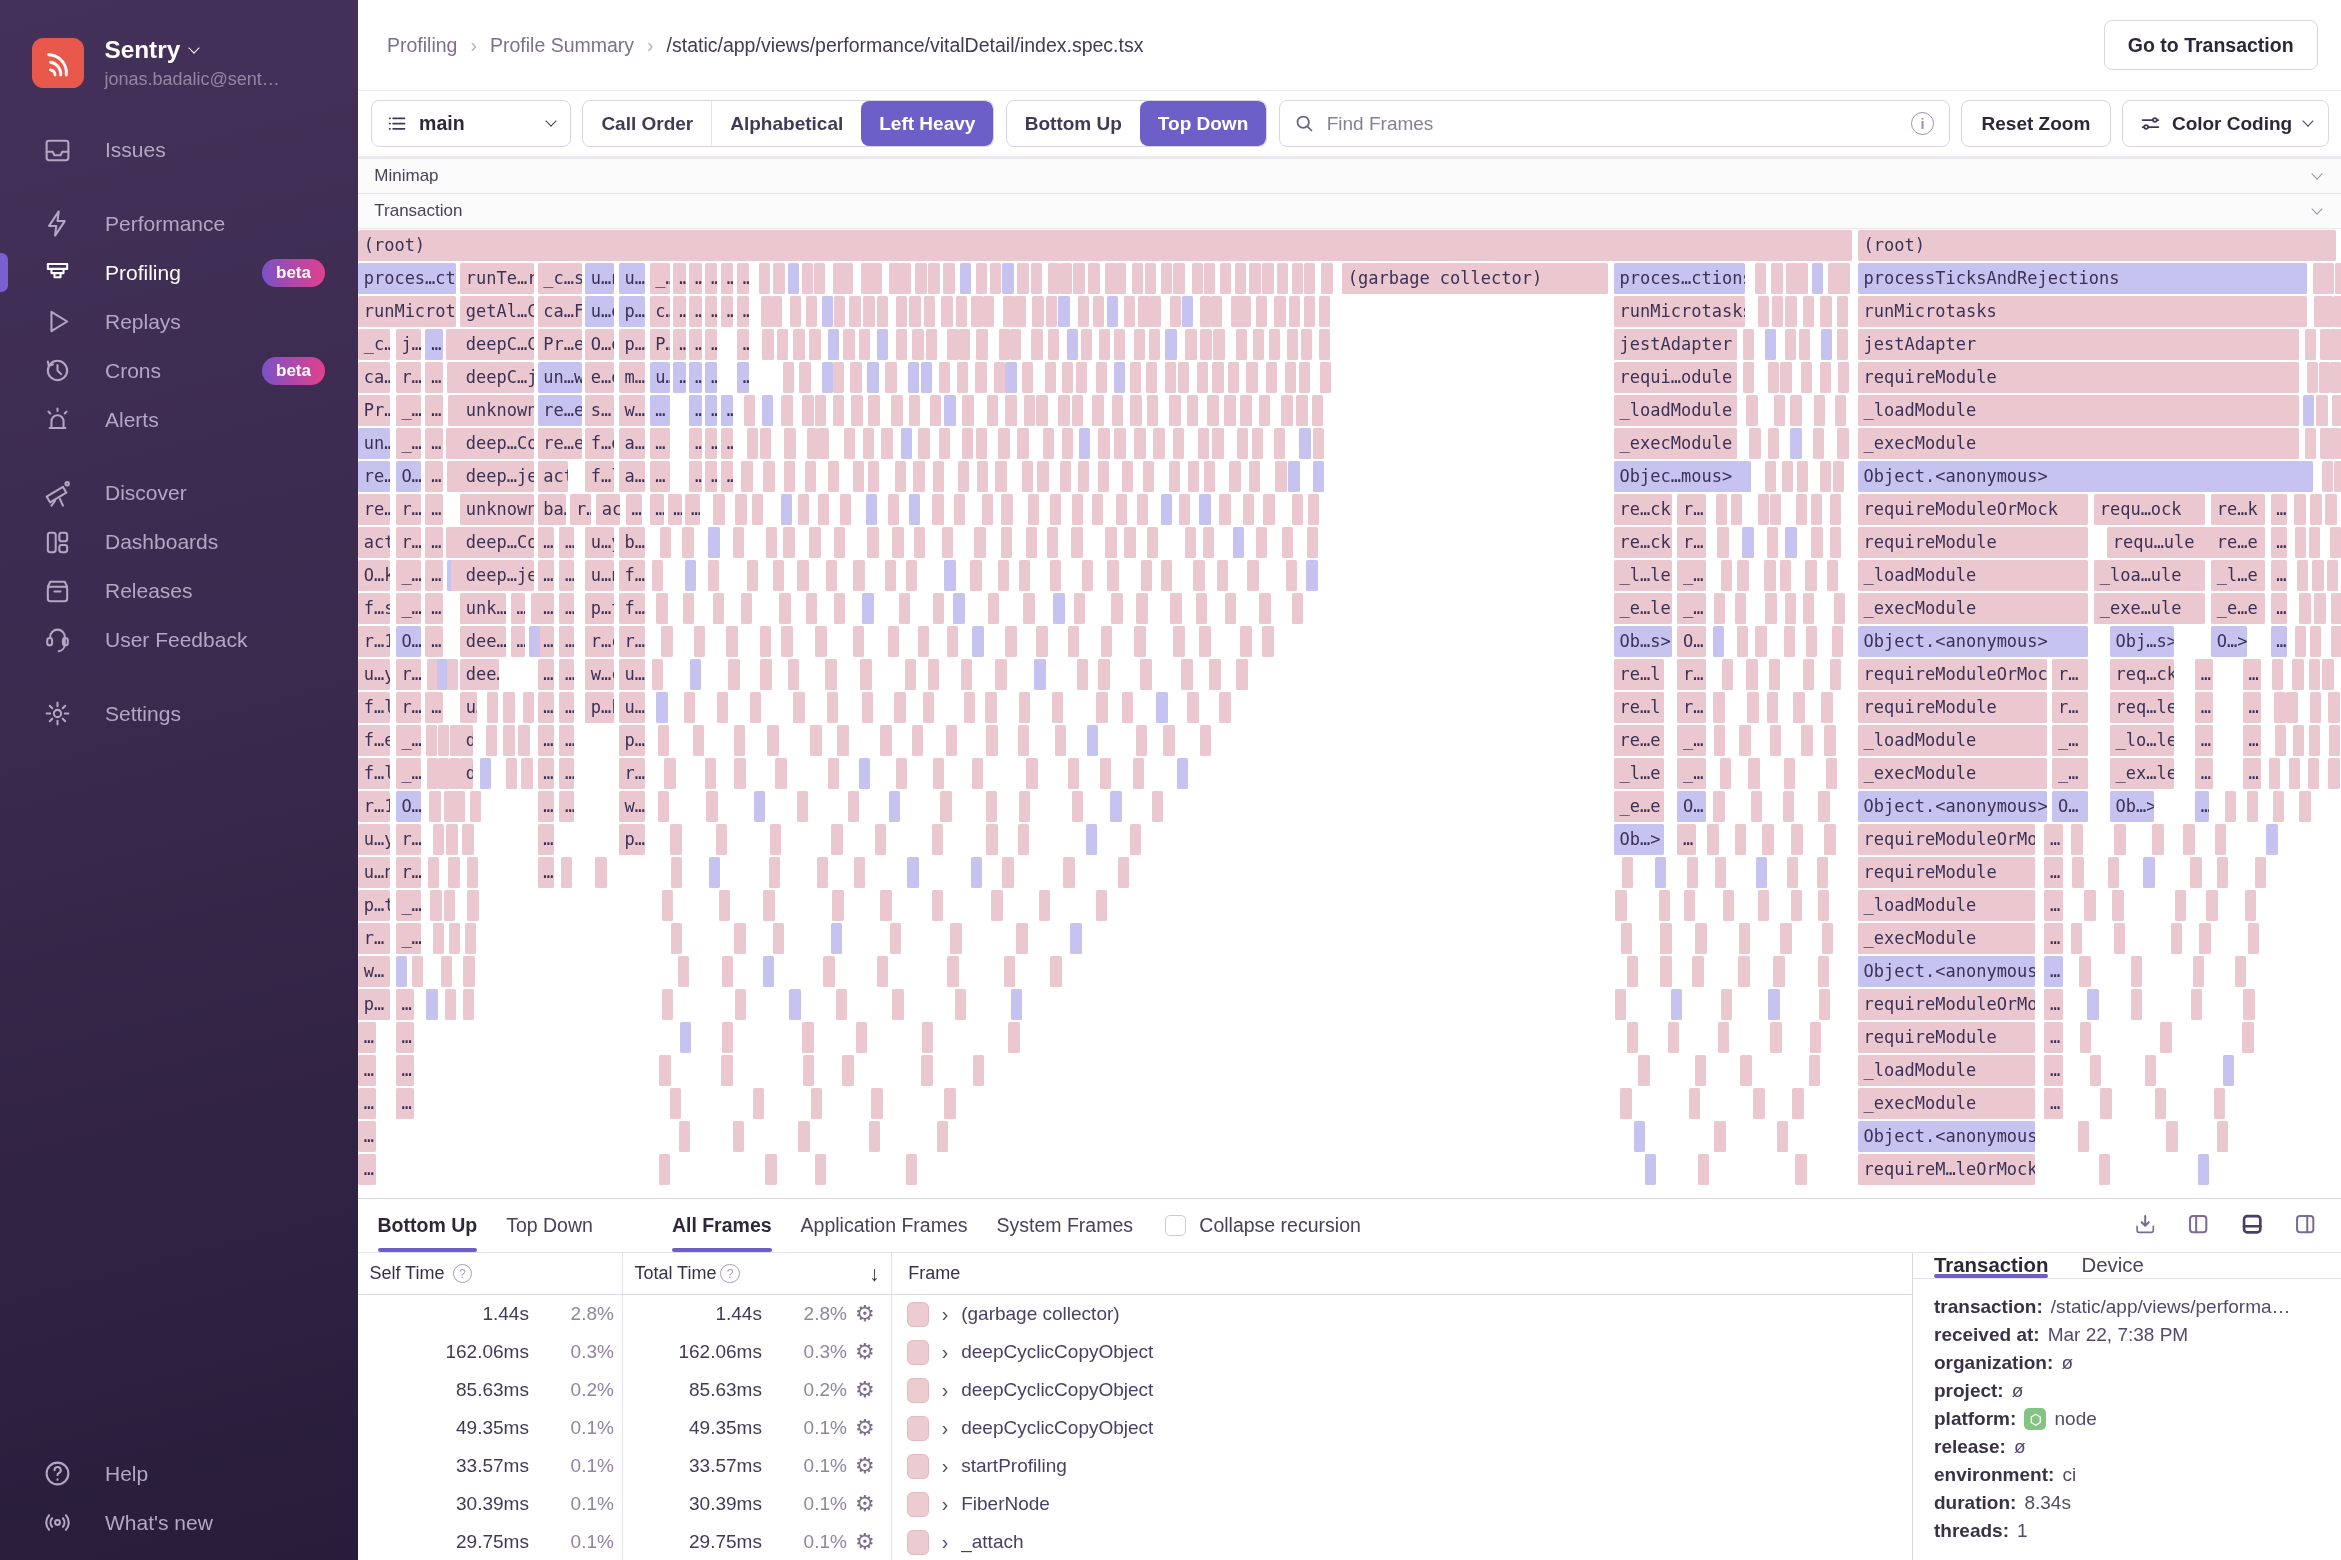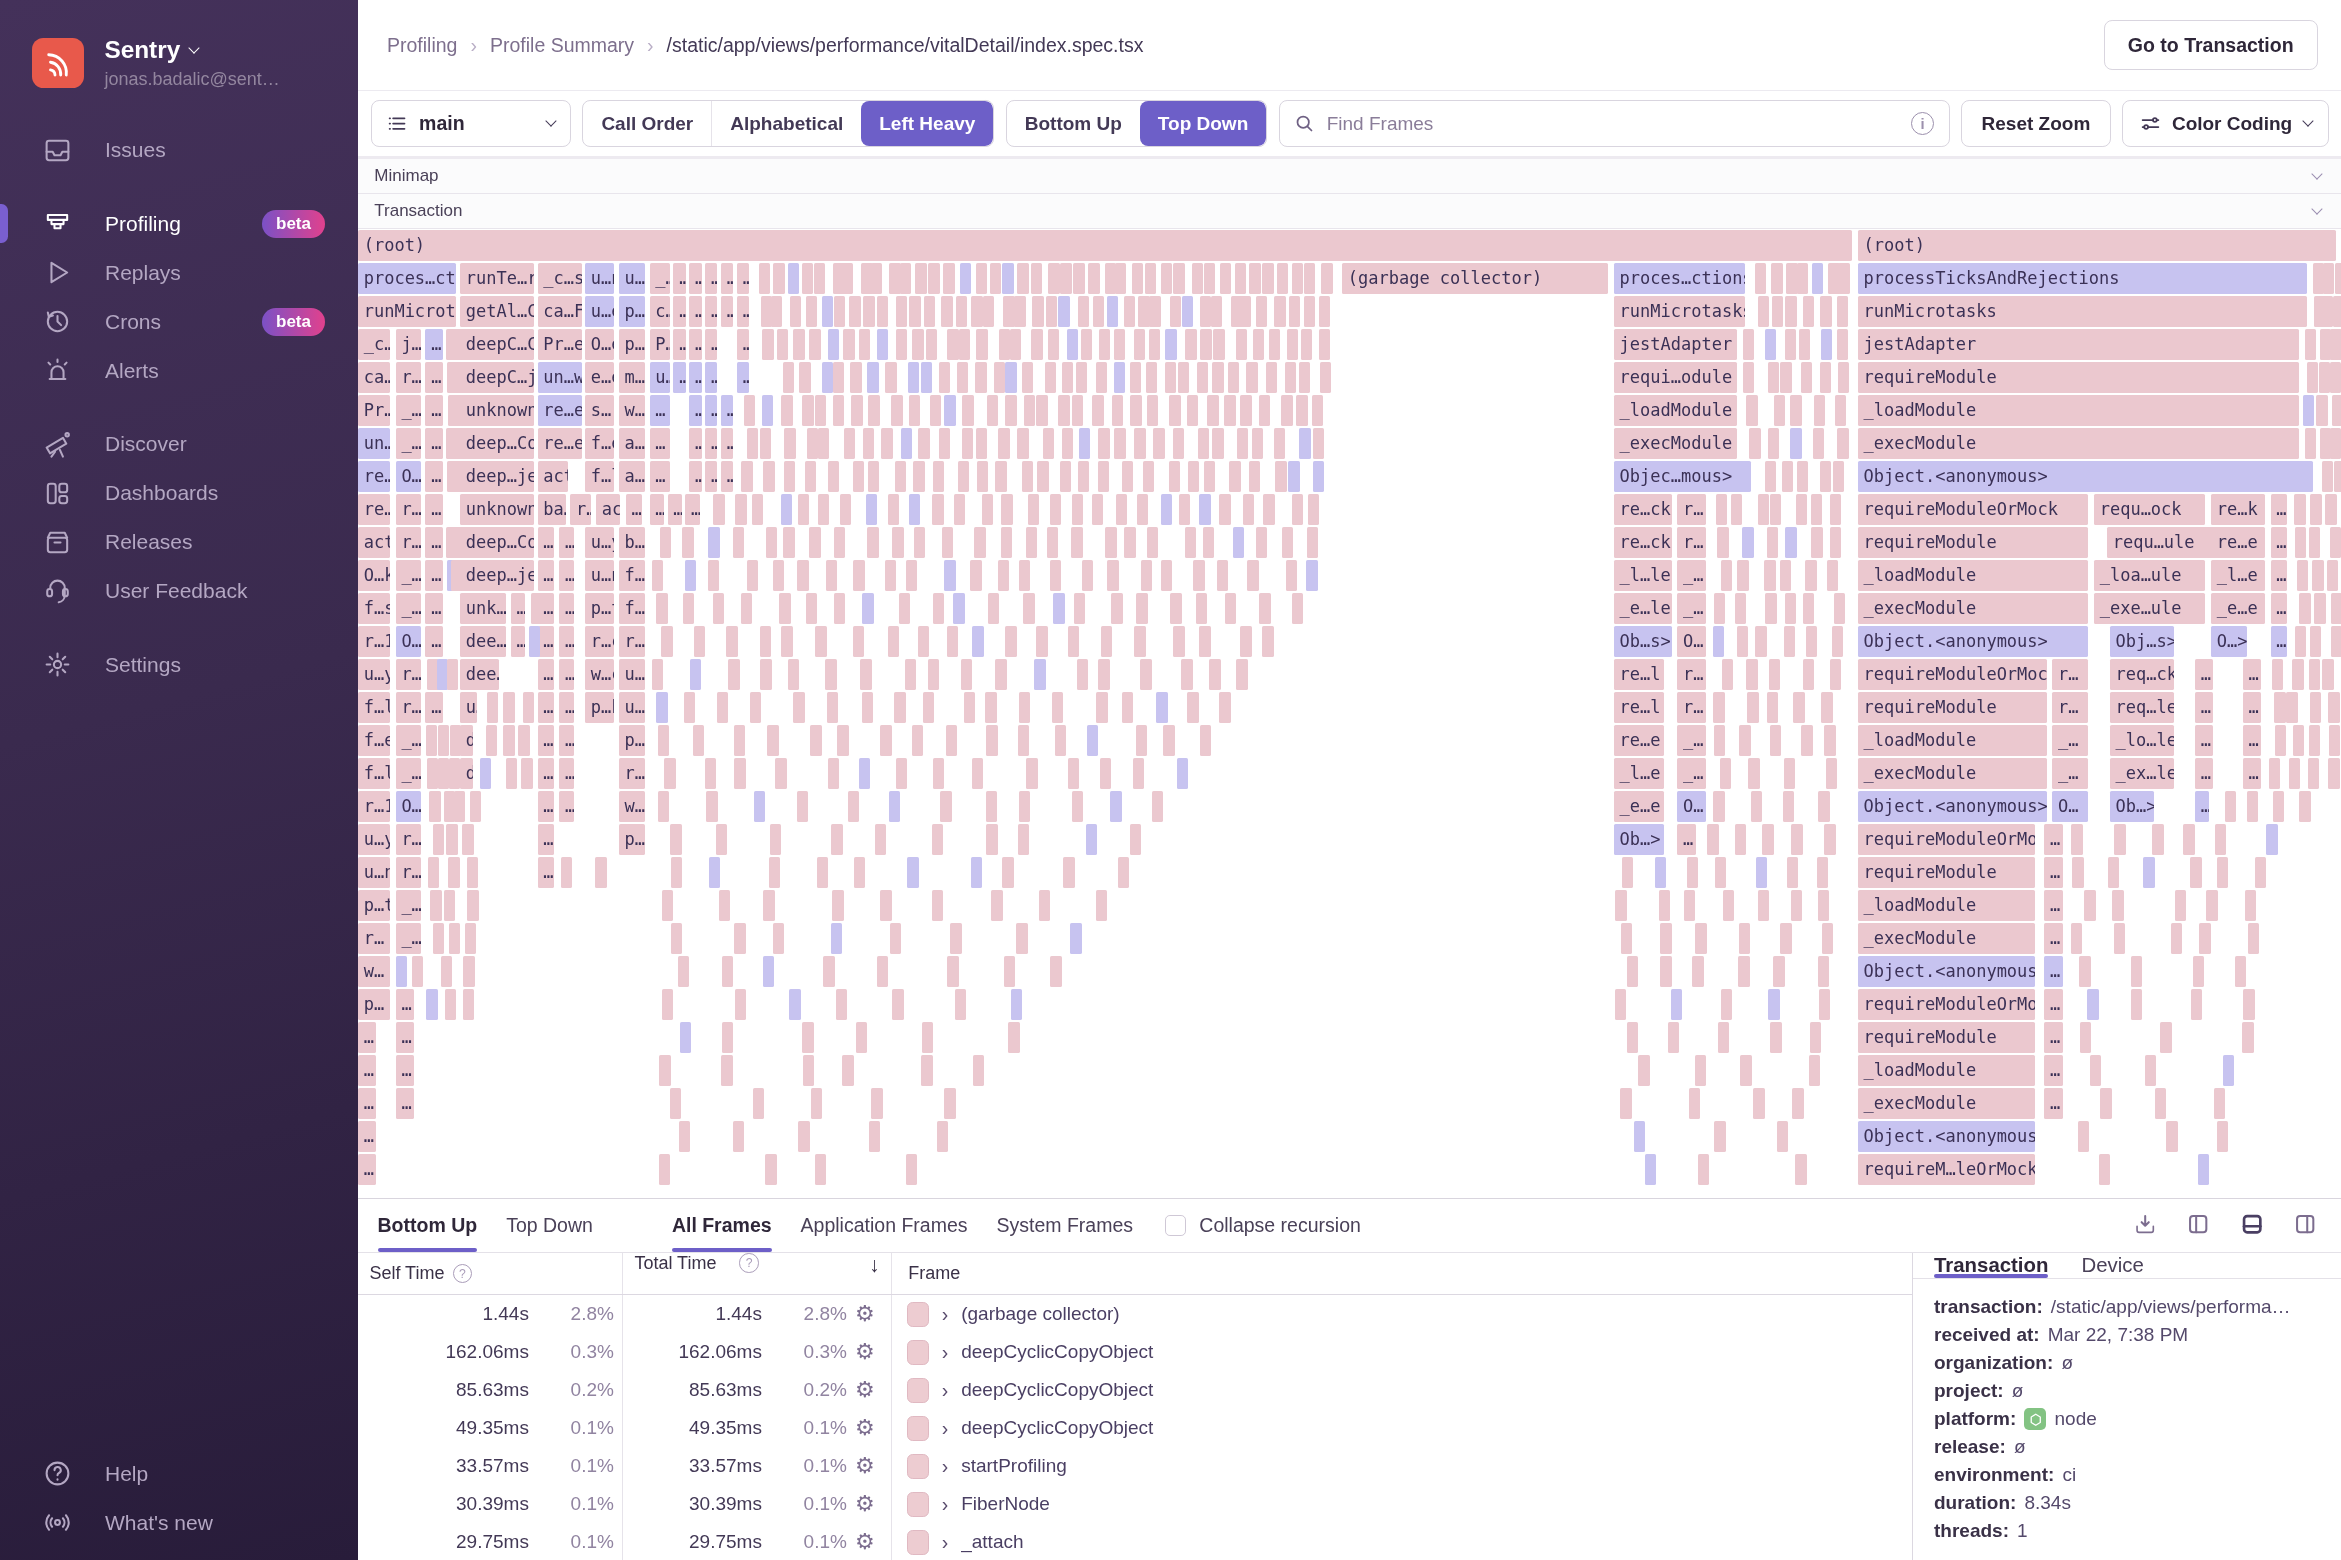--- a/index.html
+++ b/index.html
@@ -90,21 +90,21 @@
   .cbx-wrap { display:flex; align-items:center; gap:13px; margin-left:3.3px; font-size:19.5px; color:#4a4158; }
   .cbx { width:21px; height:21px; border:1.6px solid #cfc8d6; border-radius:4.9px; background:#fff; }
   .btabs-icons { margin-left:auto; display:flex; align-items:center; gap:29px; }
   .btabs-icons svg { width:24.4px; height:24.4px; stroke:#7c6d8f; fill:none; stroke-width:2; stroke-linecap:round; stroke-linejoin:round; }
   .btabs-icons .active svg { stroke:#4a3f63; stroke-width:2.6; }
 
   .bcontent { flex:1; display:flex; min-height:0; }
   .ftable { flex:1; display:flex; flex-direction:column; min-width:0; }
   .thead { height:42px; display:flex; border-bottom:0.8px solid #dcd8e1; align-items:center; font-size:18px; color:#3a3147; }
   .col-self { width:265px; flex:0 0 265px; border-right:0.8px solid #e6e3ea; height:100%; display:flex; align-items:center; padding:0 11.4px; gap:8.1px; }
-  .col-total { width:269px; flex:0 0 269px; border-right:0.8px solid #e6e3ea; height:100%; display:flex; padding:0 11.4px; gap:23px; }
+  .col-total { width:269px; flex:0 0 269px; border-right:0.8px solid #e6e3ea; height:100%; display:flex; align-items:center; padding:0 11.4px; gap:4px; }
   .col-frame { flex:1; height:100%; display:flex; align-items:center; padding:0 16.3px; }
   .qm { width:19.5px; height:19.5px; border:1.6px solid #aa9db9; border-radius:50%; color:#aa9db9; font-size:12.2px;
     display:inline-flex; align-items:center; justify-content:center; flex:0 0 auto; }
   .sort-arrow { margin-left:auto; font-size:21px; color:#3a3147; }
   .trows { flex:1; overflow:hidden; }
   .trow { height:38px; display:flex; align-items:stretch; font-size:19px; color:#433956; }
   .tc-self { width:265px; flex:0 0 265px; border-right:0.8px solid #e6e3ea; display:flex; align-items:center; padding:0 8.1px 0 11.4px; }
   .tc-total { width:269px; flex:0 0 269px; border-right:0.8px solid #e6e3ea; display:flex; align-items:center; padding:0 8.1px 0 11.4px; }
   .tc-frame { flex:1; display:flex; align-items:center; padding:0 14.7px; gap:13px; }
   .tval { flex:1; text-align:right; }
@@ -153,20 +153,28 @@
             <span class="nicon">
               <svg viewBox="0 0 24 24">
                 <rect x="3" y="4" width="18" height="16" rx="2"></rect>
                 <path d="M3 13h5l1.5 3h5L16 13h5"></path>
               </svg>
             </span>
             <span>Issues</span>
           </div>
         </div>
         <div class="nav-group">
+          <div class="nav-item">
+            <span class="nicon">
+              <svg viewBox="0 0 24 24">
+                <path d="M13 2 5 14h6l-1 8 8-12h-6z"></path>
+              </svg>
+            </span>
+            <span>Performance</span>
+          </div>
           <div class="nav-item active">
             <span class="nicon">
               <svg viewBox="0 0 24 24">
                 <path d="M4 5h16v4H4zM7 9v3.5h10V9M9.5 12.5V16h5v-3.5"></path>
               </svg>
             </span>
             <span>Profiling</span>
             <span class="badge-beta">beta</span>
           </div>
           <div class="nav-item">

